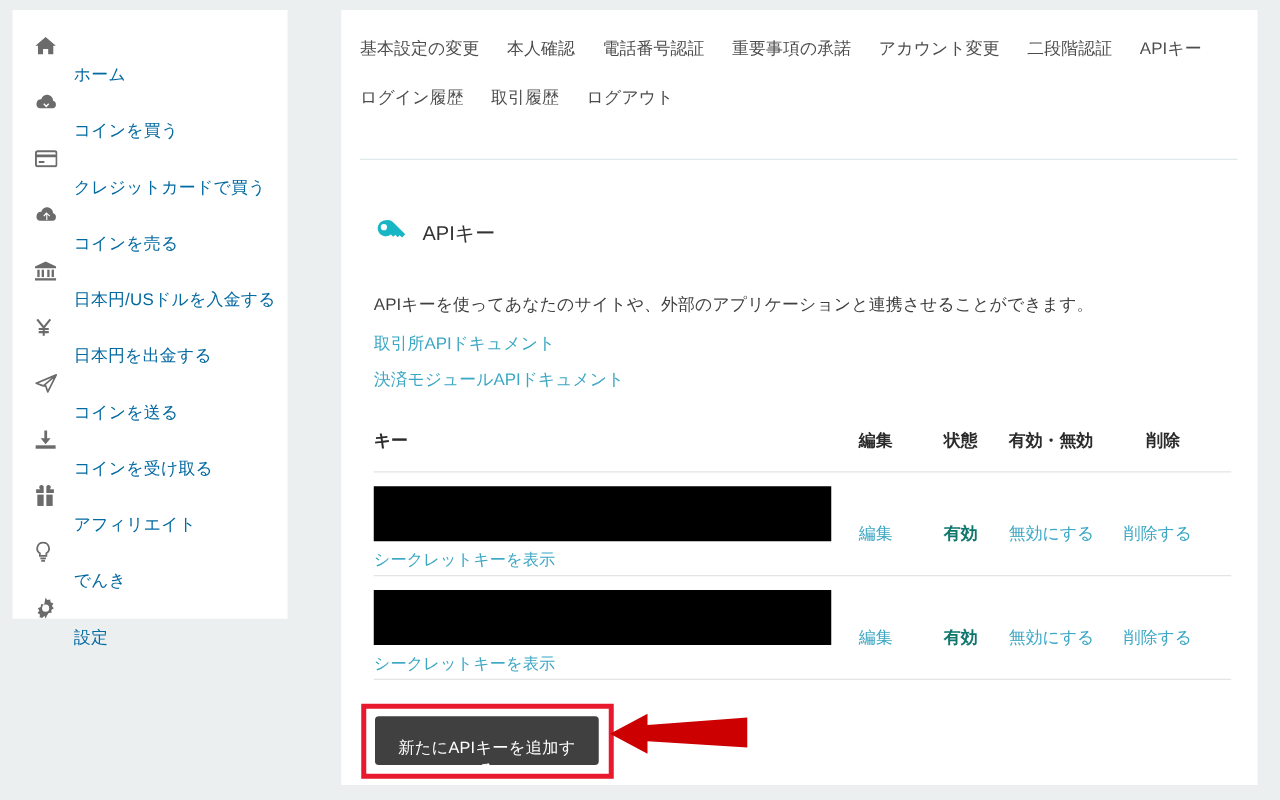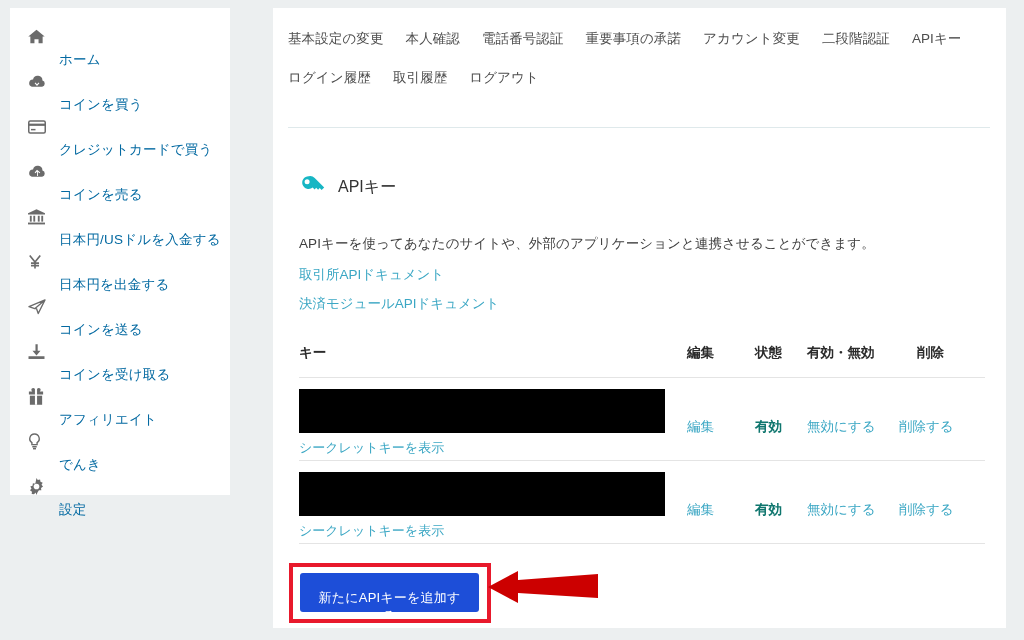--- a/index.html
+++ b/index.html
@@ -211,21 +211,21 @@
     border: 4px solid #e8192c;
     box-sizing: border-box;
     background: transparent;
   }
   .add-btn {
     position: absolute;
     left: 300px;
     top: 573px;
     width: 179px;
     height: 39px;
-    background: #1d4ed8;
+    background: #404040;
     border: none;
     border-radius: 3px;
     color: #ffffff;
     font-size: 13px;
     font-family: "Liberation Sans", "DejaVu Sans", sans-serif;
     letter-spacing: 0.2px;
     cursor: pointer;
     padding: 16px;
   }
   .arrow {

